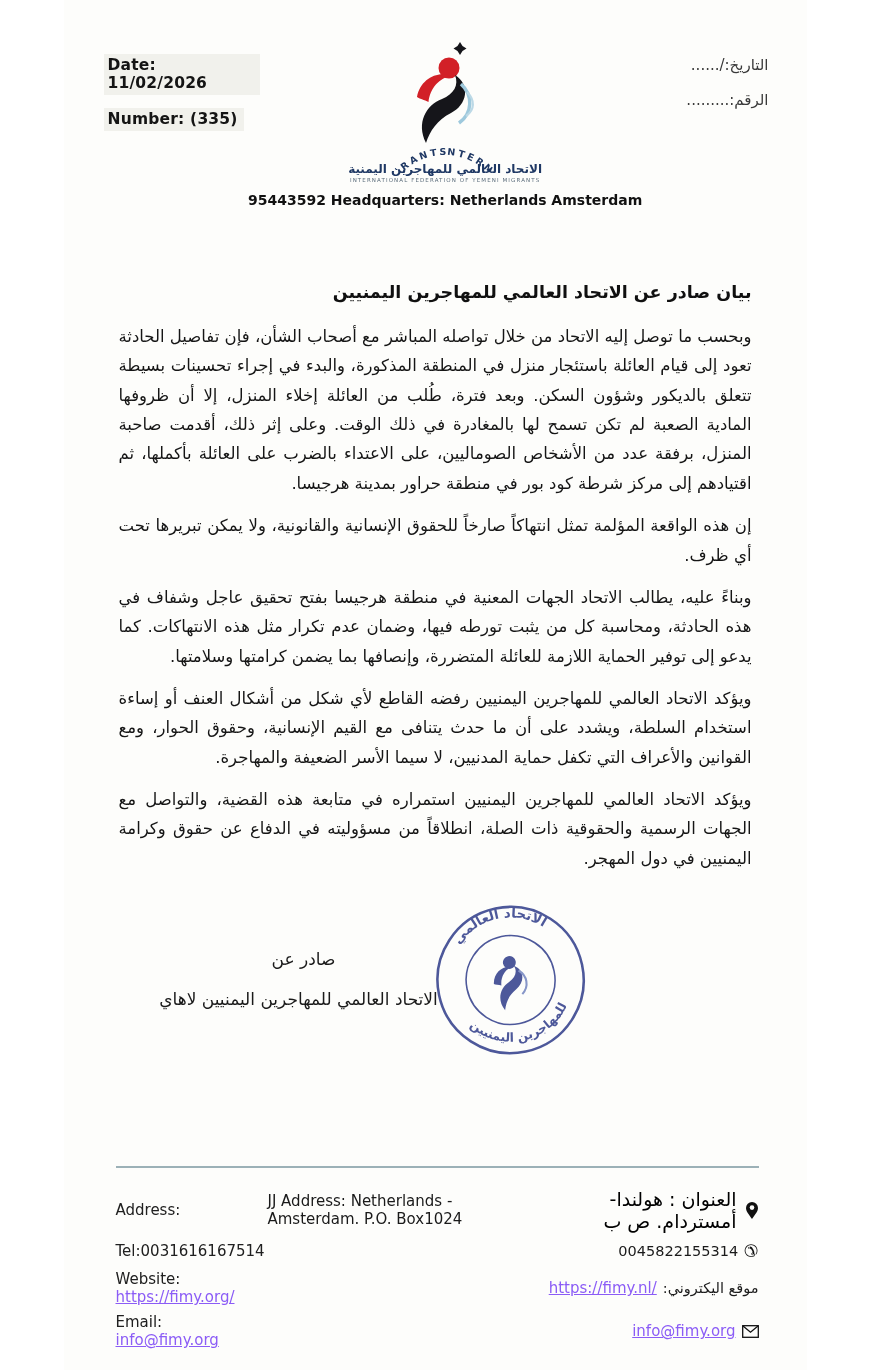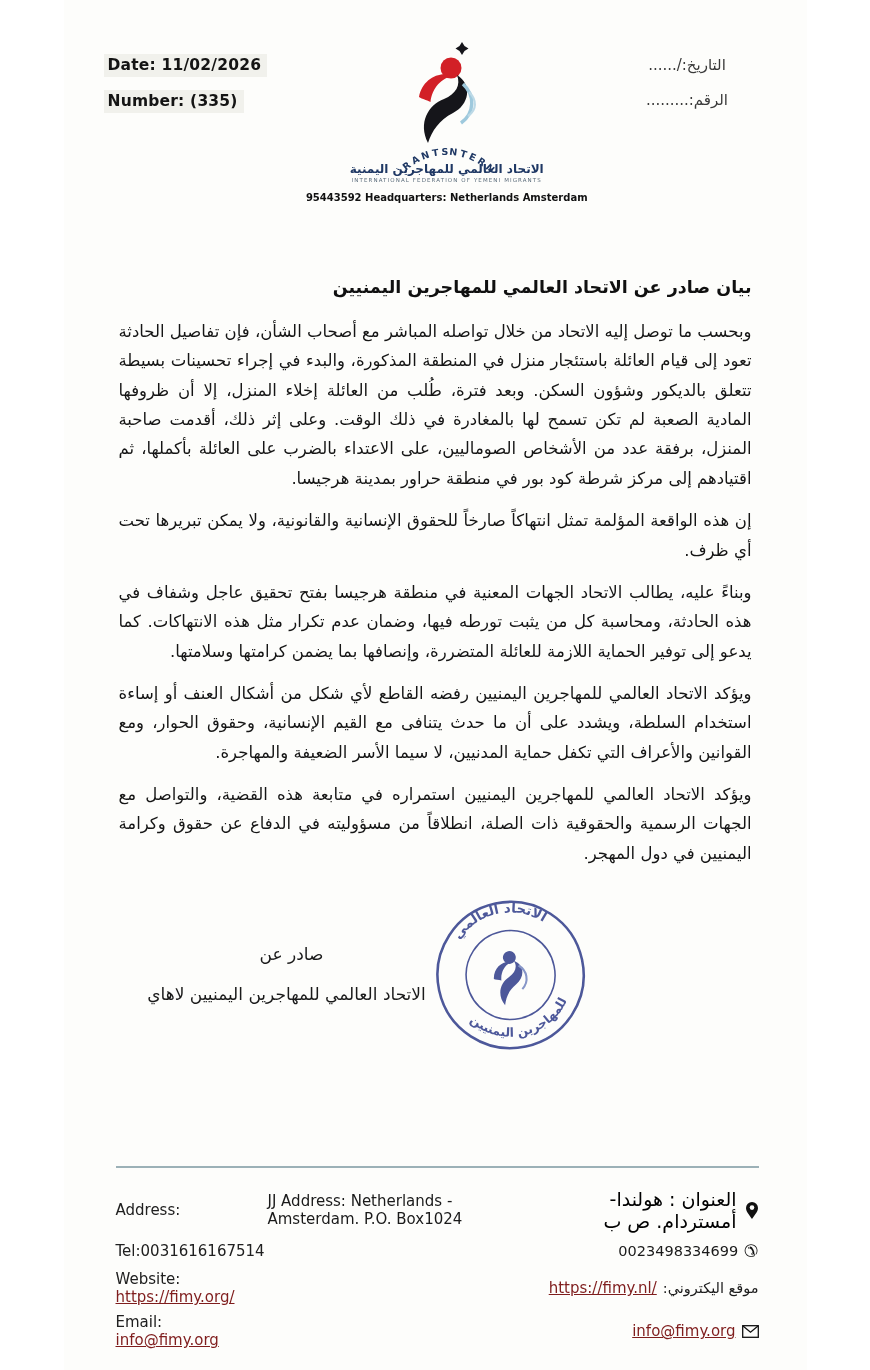--- a/index.html
+++ b/index.html
@@ -12,40 +12,40 @@
   
   .header { display:flex; justify-content:space-between; padding:40px 38px 0 40px; }
   .header-left { padding-top:14px; width:215px; }
   .hl-line { display:inline-block; background:#f1f1ec; padding:2px 6px 3px 4px;
     font-weight:bold; font-size:15.5px; color:#141414; letter-spacing:.2px; }
   .hl-gap { height:13px; }
   .header-center { width:370px; display:flex; flex-direction:column; align-items:center; margin-top:-22px; }
   .logo-svg { width:152px; height:152px; }
   .logo-caption-ar { font-size:12px; font-weight:bold; color:#1f3864; margin-top:-8px; direction:rtl; }
   .logo-caption-en { font-size:5.5px; color:#5a6b7a; letter-spacing:1.1px; margin-top:1px; }
-  .hq-line { font-weight:bold; font-size:10px; color:#111; margin-top:9px; white-space:nowrap; }
-  .header-right { padding-top:16px; width:190px; direction:rtl; text-align:center; font-size:15px; color:#3a3a3a; }
+  .hq-line { font-weight:bold; font-size:14px; color:#111; margin-top:9px; white-space:nowrap; }
+  .header-right { padding-top:16px; width:190px; direction:rtl; text-align:right; font-size:15px; color:#3a3a3a; }
   .hr-line { margin-bottom:17px; letter-spacing:.5px; }
   
   .doc-body { direction:rtl; margin:74px 55px 0 55px; }
   .doc-title { text-align:right; font-weight:bold; font-size:17.5px; color:#101010; margin-bottom:20px; }
   .doc-body p { font-size:16.5px; line-height:1.78; text-align:justify; color:#151515; margin-bottom:13px; }
   
   .signature { position:relative; height:185px; margin-top:34px; }
-  .sig-text { position:absolute; left:78px; top:42px; width:290px; text-align:center; direction:rtl; }
+  .sig-text { position:absolute; left:90px; top:42px; width:290px; text-align:center; direction:rtl; }
   .sig-issued { font-size:17px; margin-bottom:20px; padding-left:10px; }
   .sig-org { font-size:17px; }
   .stamp-wrap { position:absolute; left:368px; top:-6px; transform:rotate(-12deg); }
   .stamp-svg { width:158px; height:158px; opacity:.92; }
   
   .footer { position:absolute; left:52px; right:48px; bottom:14px;
     border-top:2px solid #9cb1b7; padding-top:20px; }
   .f-row { display:flex; align-items:center; margin-bottom:7px; min-height:24px;justify-content:space-between; }
   .f-label { font-size:15px; color:#202020; width:152px; flex:none; }
-  .f-link { color:#7f1d1d; text-decoration:underline; font-size:15px; }
+  .f-link { color:#8b5cf6; text-decoration:underline; font-size:15px; }
   .addr-mixed { flex:1; display:flex; direction:rtl; justify-content:space-between; align-items:center; }
   .addr-ar { font-size:19px; color:#000000; }
   .addr-en { font-size:15px; color:#1a1a1a; direction:ltr; }
   .f-right { flex:1; display:flex; direction:rtl; justify-content:flex-start; align-items:center; gap:6px;
     font-size:14.5px; color:#1a1a1a; }
   .icon { flex:none; display:inline-flex; align-items:center; justify-content:center; }
   .phone-glyph { font-size:17px; color:#111; transform:scaleX(-1); }
 </style>
 </head>
 <body>
@@ -143,21 +143,21 @@
           <path d="M7 18 C4.2 13.8 1 10.6 1 7 A6 6 0 1 1 13 7 C13 10.6 9.8 13.8 7 18 Z" fill="#111"></path>
           <circle cx="7" cy="6.6" r="2.3" fill="#fdfdfb"></circle>
         </svg>
       </span>
     </div>
 
     <div class="f-row">
       <span class="f-label">Tel:0031616167514</span>
       <span class="f-right">
         <span class="icon phone-glyph">✆</span>
-        <span style="direction:ltr;">0023498334699</span>
+        <span style="direction:ltr;">0045822155314</span>
       </span>
     </div>
 
     <div class="f-row">
       <span class="f-label">
         <span>Website:</span>
         <a class="f-link" href="#" title="https://fimy.org/">https://fimy.org/</a>
       </span>
       <span class="f-right">
         <span>موقع اليكتروني:</span>

